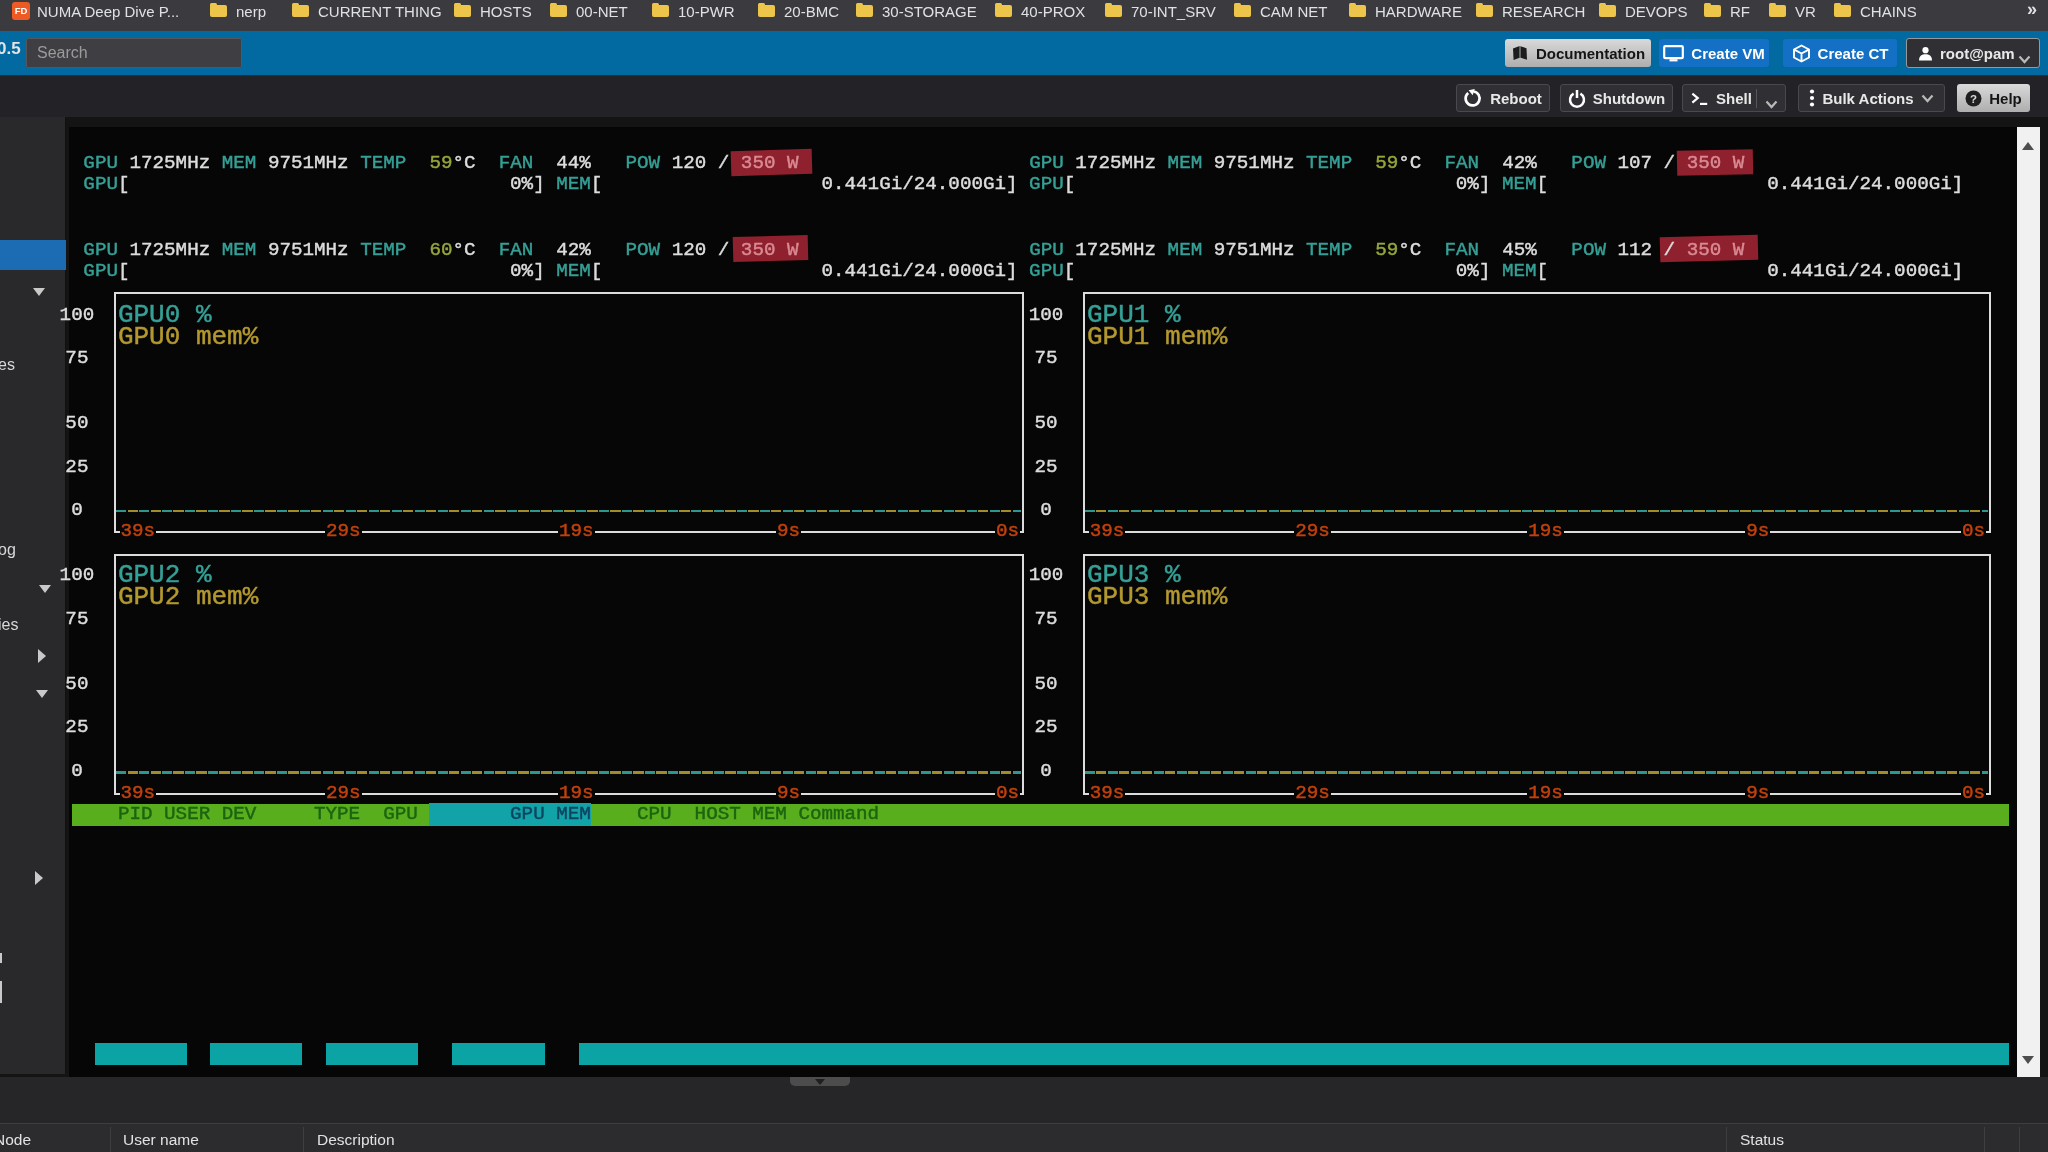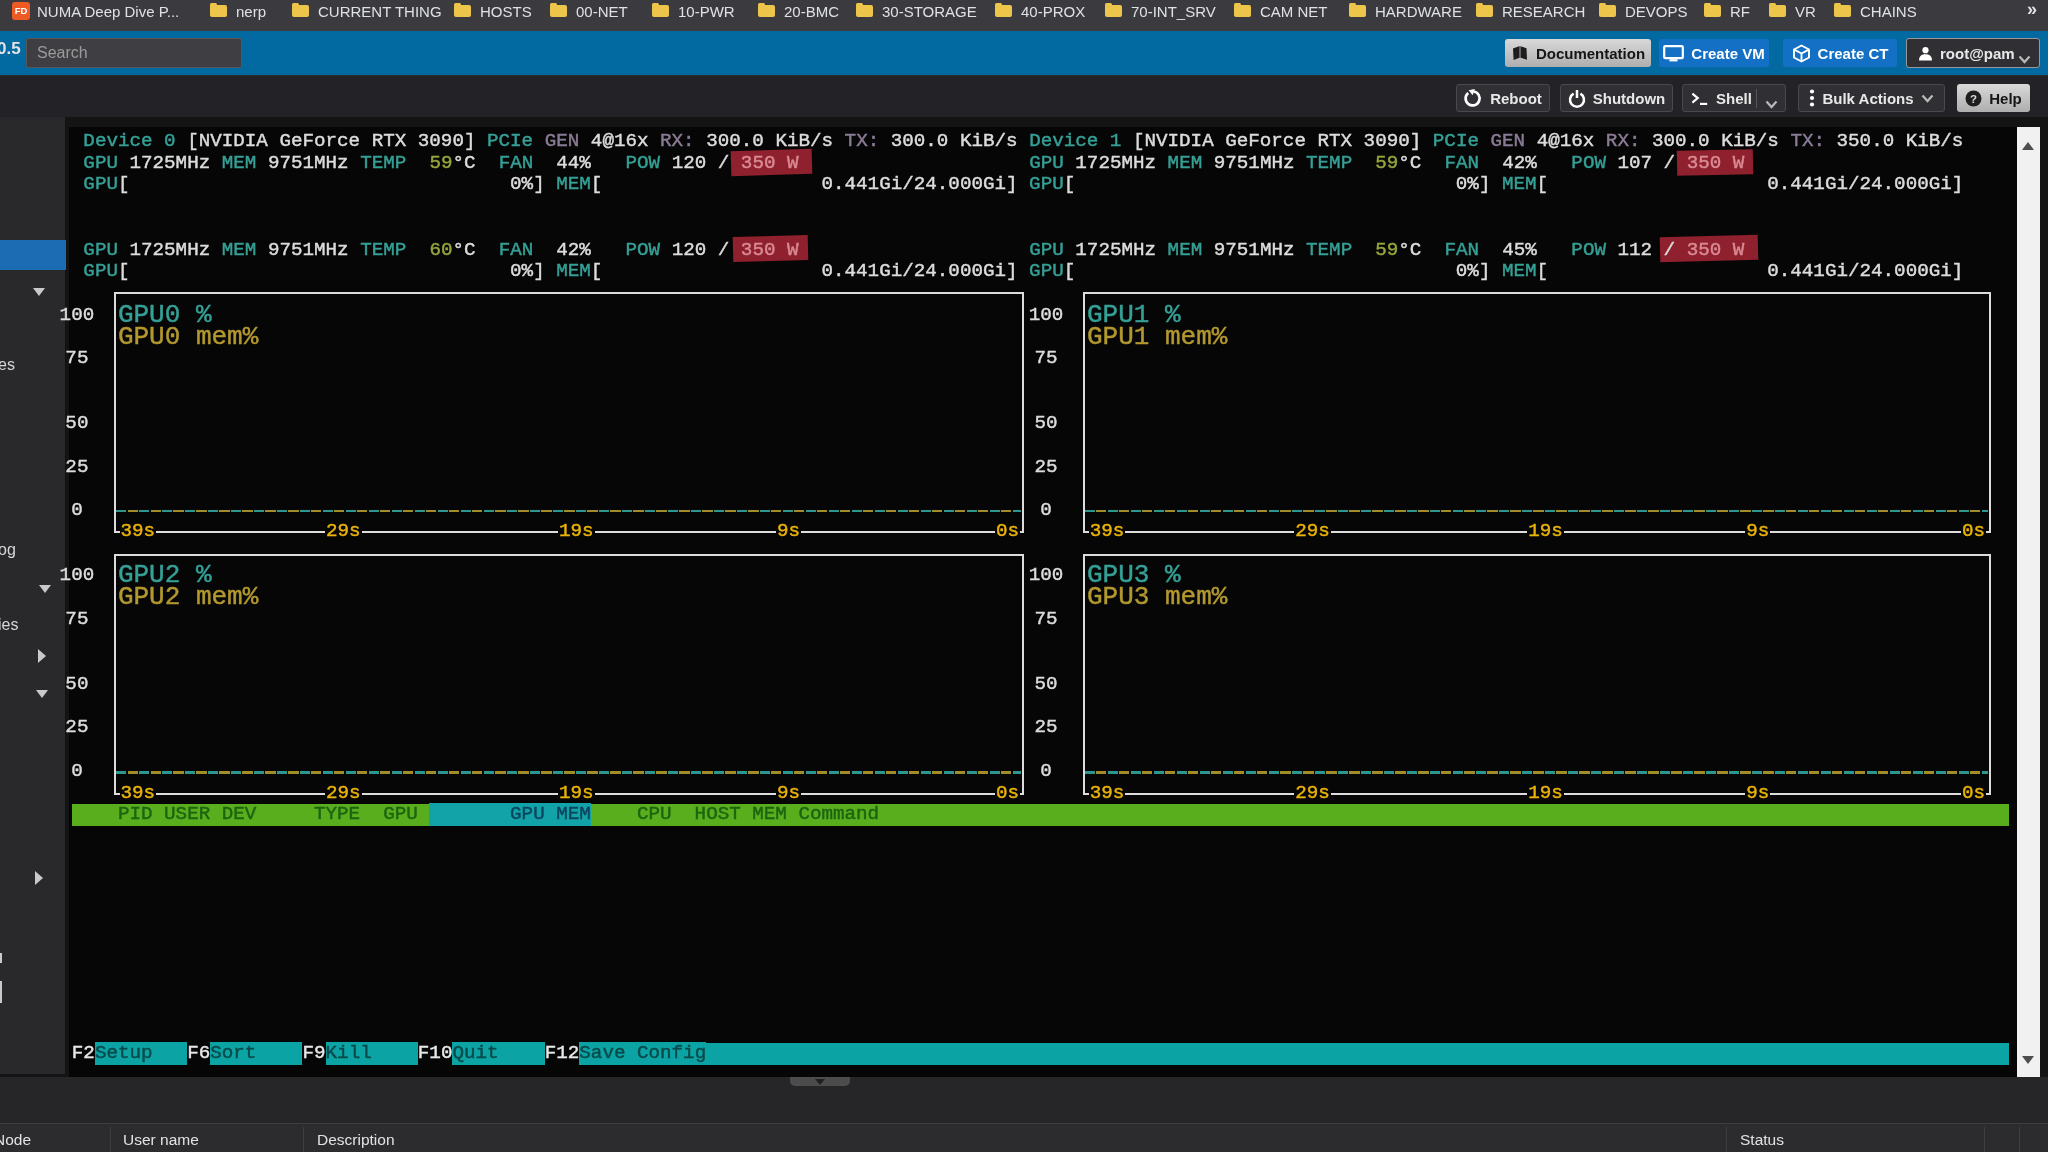--- a/index.html
+++ b/index.html
@@ -37,21 +37,21 @@
 .t { color:#35a096; } .p { color:#8a7b95; } .o { color:#97a53c; } .g { color:#b2982f; }
 .r { color:#d98a93; }
 .gt { color:#1d6410; } .st { color:#0c4560; background:#12a3a8; }
 .fk { color:#e8e8e8; } .fl { color:#084a4a; background:#0ba3a3; }
 .gl { position:absolute; background:#dcdcdc; }
 .zline { position:absolute; height:2.4px;
   background:repeating-linear-gradient(90deg,#2e978d 0 10px,transparent 10px 11.5px,#a08d2a 11.5px 21.5px,transparent 21.5px 23px); }
 .ylab { position:absolute; width:60px; text-align:center; font-size:19.2252px; line-height:21.72px; color:#dcdcdc; -webkit-text-stroke:0.45px currentColor;
   font-family:"Liberation Mono",monospace; white-space:pre; }
 .leg { position:absolute; font-size:26px; line-height:21.72px; font-family:"Liberation Mono",monospace; white-space:pre; -webkit-text-stroke:0.45px currentColor; }
-.axlab { position:absolute; font-size:19.2252px; line-height:20px; color:#eab308; background:#060606; -webkit-text-stroke:0.45px currentColor;
+.axlab { position:absolute; font-size:19.2252px; line-height:20px; color:#c2410c; background:#060606; -webkit-text-stroke:0.45px currentColor;
   font-family:"Liberation Mono",monospace; padding:0 1px; white-space:pre; }
 .hl { position:absolute; height:25px; background:#8f202d; z-index:0; }
 .trow,.ylab,.leg,.axlab { z-index:2; }
 .gbar { position:absolute; left:3px; width:1937px; height:21.72px; background:#58ae1c; z-index:1; }
 .steal { position:absolute; height:21.72px; background:#12a3a8; z-index:1; }
 .fteal { position:absolute; height:21.72px; background:#0ba3a3; z-index:1; }
 
 .sbar { position:absolute; left:2017px; top:127px; width:23px; height:950px; background:#f1f1f1; }
 .sarr { position:absolute; left:5px; width:0; height:0; border-left:6.5px solid transparent; border-right:6.5px solid transparent; }
 
@@ -235,27 +235,25 @@
 <div class="ylab" style="left:947.0px;top:547.0px">50</div>
 <div class="ylab" style="left:947.0px;top:590.4px">25</div>
 <div class="ylab" style="left:947.0px;top:633.9px">0</div>
 <div class="leg" style="left:1018.0px;top:438.4px"><s class="t">GPU3 %</s></div>
 <div class="leg" style="left:1018.0px;top:460.1px"><s class="g">GPU3 mem%</s></div>
 <div class="axlab" style="left:1019.8px;top:655.7px">39s</div>
 <div class="axlab" style="left:1225.3px;top:655.7px">29s</div>
 <div class="axlab" style="left:1458.3px;top:655.7px">19s</div>
 <div class="axlab" style="left:1676.3px;top:655.7px">9s</div>
 <div class="axlab" style="left:1892.0px;top:655.7px">0s</div>
-<pre class="trow" style="top:4.0px"> <s class="t">Device 0</s> [NVIDIA GeForce RTX 3090] <s class="t">PCIe</s> <s class="p">GEN</s> 4@16x <s class="p">RX:</s> 300.0 KiB/s <s class="p">TX:</s> 300.0 KiB/s <s class="t">Device 1</s> [NVIDIA GeForce RTX 3090] <s class="t">PCIe</s> <s class="p">GEN</s> 4@16x <s class="p">RX:</s> 300.0 KiB/s <s class="p">TX:</s> 350.0 KiB/s</pre>
 <pre class="trow" style="top:25.7px"> <s class="t">GPU</s> 1725MHz <s class="t">MEM</s> 9751MHz <s class="t">TEMP</s>  <s class="o">59</s>°C  <s class="t">FAN</s>  44%   <s class="t">POW</s> 120 / <s class="r">350 W</s>                    <s class="t">GPU</s> 1725MHz <s class="t">MEM</s> 9751MHz <s class="t">TEMP</s>  <s class="o">59</s>°C  <s class="t">FAN</s>  42%   <s class="t">POW</s> 107 / <s class="r">350 W</s></pre>
 <pre class="trow" style="top:47.4px"> <s class="t">GPU</s>[                                 0%] <s class="t">MEM</s>[                   0.441Gi/24.000Gi] <s class="t">GPU</s>[                                 0%] <s class="t">MEM</s>[                   0.441Gi/24.000Gi]</pre>
 <pre class="trow" style="top:112.6px"> <s class="t">GPU</s> 1725MHz <s class="t">MEM</s> 9751MHz <s class="t">TEMP</s>  <s class="o">60</s>°C  <s class="t">FAN</s>  42%   <s class="t">POW</s> 120 / <s class="r">350 W</s>                    <s class="t">GPU</s> 1725MHz <s class="t">MEM</s> 9751MHz <s class="t">TEMP</s>  <s class="o">59</s>°C  <s class="t">FAN</s>  45%   <s class="t">POW</s> 112 / <s class="r">350 W</s></pre>
 <pre class="trow" style="top:134.3px"> <s class="t">GPU</s>[                                 0%] <s class="t">MEM</s>[                   0.441Gi/24.000Gi] <s class="t">GPU</s>[                                 0%] <s class="t">MEM</s>[                   0.441Gi/24.000Gi]</pre>
 <pre class="trow" style="top:677.3px"><s class="gt">    PID USER DEV     TYPE  GPU </s><s class="st">       GPU MEM</s><s class="gt">    CPU  HOST MEM Command</s></pre>
-<pre class="trow" style="top:916.2px"><s class="fk">F2</s><s class="fl">Setup   </s><s class="fk">F6</s><s class="fl">Sort    </s><s class="fk">F9</s><s class="fl">Kill    </s><s class="fk">F10</s><s class="fl">Quit    </s><s class="fk">F12</s><s class="fl">Save Config</s></pre>
 </div>
 <div class="sbar">
   <div class="sarr" style="top:15px;border-bottom:8px solid #4e4e4e"></div>
   <div class="sarr" style="top:929px;border-top:8px solid #4e4e4e"></div>
 </div>
 <div class="bot">
   <div class="split">
       <div style="width:0;height:0;border-left:5px solid transparent;border-right:5px solid transparent;border-top:6px solid #1f1f1f"></div>
     </div>
   <div class="thead">

